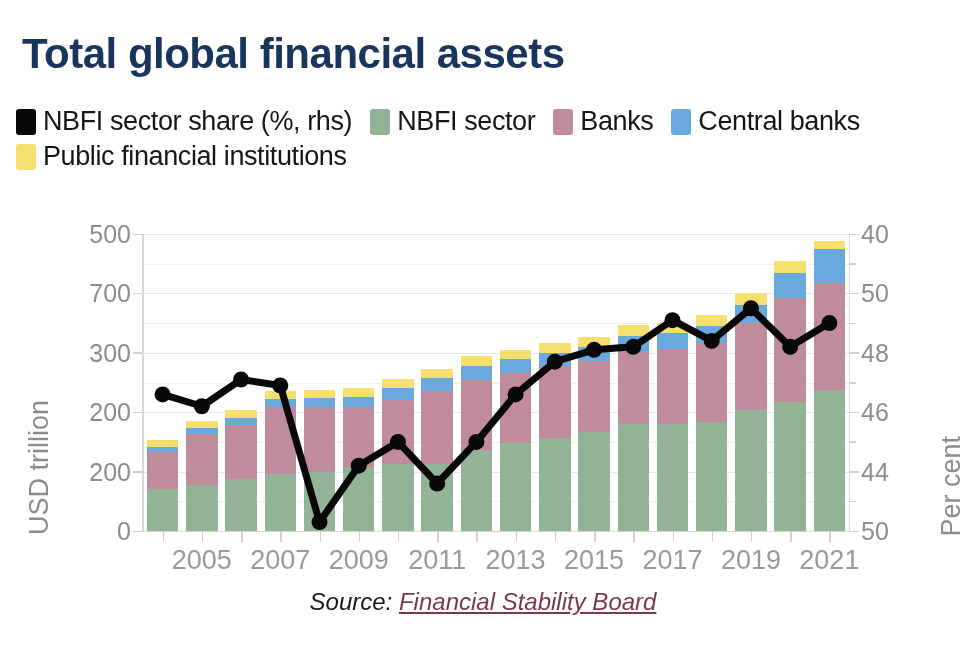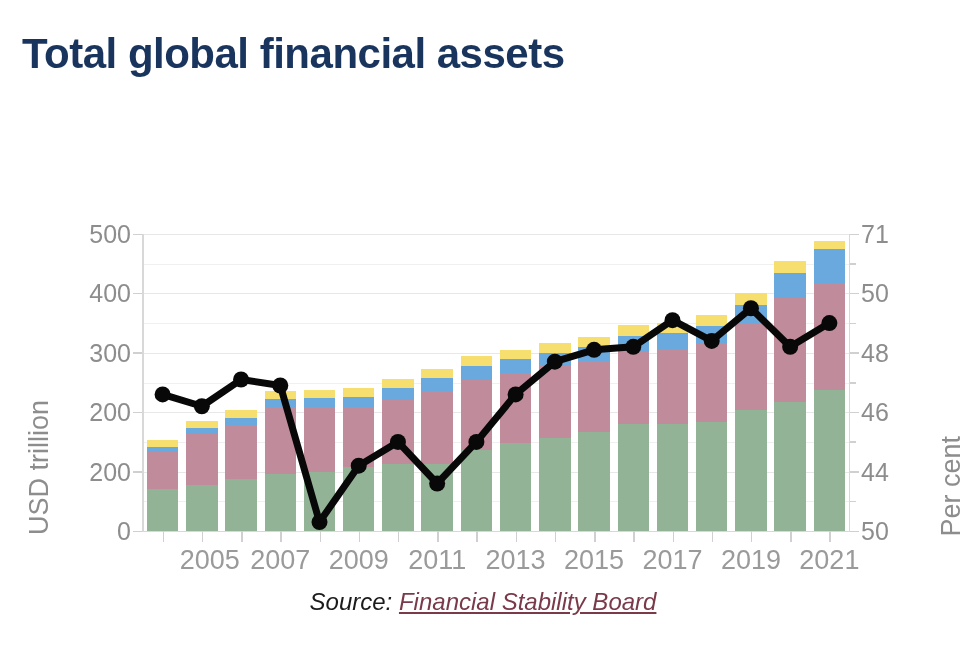--- a/index.html
+++ b/index.html
@@ -90,20 +90,44 @@
   .source .link{color:#7a3a4a;text-decoration:underline;}
 </style>
 </head>
 <body>
 
 <div id="root">
 
   <div class="title">Total global financial assets</div>
 
   <div class="legend">
+    <div class="legend-row">
+      <div class="legend-item">
+        <span class="legend-swatch" style="background:#080808;"></span>
+        <span class="legend-label">NBFI sector share (%, rhs)</span>
+      </div>
+      <div class="legend-item">
+        <span class="legend-swatch" style="background:#93b396;"></span>
+        <span class="legend-label">NBFI sector</span>
+      </div>
+      <div class="legend-item">
+        <span class="legend-swatch" style="background:#c08b9a;"></span>
+        <span class="legend-label">Banks</span>
+      </div>
+      <div class="legend-item">
+        <span class="legend-swatch" style="background:#6aa9dd;"></span>
+        <span class="legend-label">Central banks</span>
+      </div>
+    </div>
+    <div class="legend-row row2">
+      <div class="legend-item">
+        <span class="legend-swatch" style="background:#f6de6f;"></span>
+        <span class="legend-label">Public financial institutions</span>
+      </div>
+    </div>
   </div>
 
   <div class="plot-wrap">
     <div class="ylabel-left">USD trillion</div>
     <div class="ylabel-right">Per cent</div>
 
     <div class="plot">
       <div id="grid-layer">
           <div class="gridline minor" style="top: 267.3px;"></div>
           <div class="gridline minor" style="top: 207.9px;"></div>
@@ -119,42 +143,42 @@
         </div>
       <div id="ytick-layer">
           <div class="ytick" style="top: 297px;">0</div>
           <div class="ytick-mark" style="top: 296.5px; left: -10px;"></div>
           <div class="ytick" style="top: 237.6px;">200</div>
           <div class="ytick-mark" style="top: 237.1px; left: -10px;"></div>
           <div class="ytick" style="top: 178.2px;">200</div>
           <div class="ytick-mark" style="top: 177.7px; left: -10px;"></div>
           <div class="ytick" style="top: 118.8px;">300</div>
           <div class="ytick-mark" style="top: 118.3px; left: -10px;"></div>
-          <div class="ytick" style="top: 59.4px;">400</div>
+          <div class="ytick" style="top: 59.4px;">700</div>
           <div class="ytick-mark" style="top: 58.9px; left: -10px;"></div>
           <div class="ytick" style="top: 0px;">500</div>
           <div class="ytick-mark" style="top: -0.5px; left: -10px;"></div>
         </div>
       <div id="ytickr-layer">
           <div class="ytick-mark" style="top: 266.8px; left: 706px; width: 7px;"></div>
           <div class="ytick-mark" style="top: 207.4px; left: 706px; width: 7px;"></div>
           <div class="ytick-mark" style="top: 148px; left: 706px; width: 7px;"></div>
           <div class="ytick-mark" style="top: 88.6px; left: 706px; width: 7px;"></div>
           <div class="ytick-mark" style="top: 29.2px; left: 706px; width: 7px;"></div>
           <div class="ytick-r" style="top: 297px;">50</div>
           <div class="ytick-mark" style="top: 296.5px; left: 706px; width: 10px;"></div>
           <div class="ytick-r" style="top: 237.6px;">44</div>
           <div class="ytick-mark" style="top: 237.1px; left: 706px; width: 10px;"></div>
           <div class="ytick-r" style="top: 178.2px;">46</div>
           <div class="ytick-mark" style="top: 177.7px; left: 706px; width: 10px;"></div>
           <div class="ytick-r" style="top: 118.8px;">48</div>
           <div class="ytick-mark" style="top: 118.3px; left: 706px; width: 10px;"></div>
           <div class="ytick-r" style="top: 59.4px;">50</div>
           <div class="ytick-mark" style="top: 58.9px; left: 706px; width: 10px;"></div>
-          <div class="ytick-r" style="top: 0px;">71</div>
+          <div class="ytick-r" style="top: 0px;">40</div>
           <div class="ytick-mark" style="top: -0.5px; left: 706px; width: 10px;"></div>
         </div>
       <div class="axis-line axis-left"></div>
       <div class="axis-line axis-right"></div>
       <div class="axis-line axis-bottom"></div>
       <div class="bars" id="bars-layer">
           <div class="bar-group" style="left: 3.92222px; width: 31.3778px; height: 297px;">
             <div class="seg" style="background: rgb(147, 179, 150); height: 41.58px; bottom: 0px;"></div>
             <div class="seg" style="background: rgb(192, 139, 154); height: 37.422px; bottom: 41.58px;"></div>
             <div class="seg" style="background: rgb(106, 169, 221); height: 4.752px; bottom: 79.002px;"></div>
@@ -300,21 +324,21 @@
         <div class="xtick" style="left: 411.833px;"></div>
         <div class="xtick" style="left: 451.056px;"></div>
         <div class="xtick" style="left: 490.278px;"></div>
         <div class="xtick" style="left: 529.5px;"></div>
         <div class="xtick" style="left: 568.722px;"></div>
         <div class="xtick" style="left: 607.944px;"></div>
         <div class="xtick" style="left: 647.167px;"></div>
         <div class="xtick" style="left: 686.389px;"></div>
       </div>
     <div class="xlabels" id="xlabels-layer">
-        <div class="xlabel" style="left: 201.833px; margin-left: 8px;">2005</div>
+        <div class="xlabel" style="left: 201.833px;">2005</div>
         <div class="xlabel" style="left: 280.278px;">2007</div>
         <div class="xlabel" style="left: 358.722px;">2009</div>
         <div class="xlabel" style="left: 437.167px;">2011</div>
         <div class="xlabel" style="left: 515.611px;">2013</div>
         <div class="xlabel" style="left: 594.056px;">2015</div>
         <div class="xlabel" style="left: 672.5px;">2017</div>
         <div class="xlabel" style="left: 750.944px;">2019</div>
         <div class="xlabel" style="left: 829.389px;">2021</div>
       </div>
   </div>

